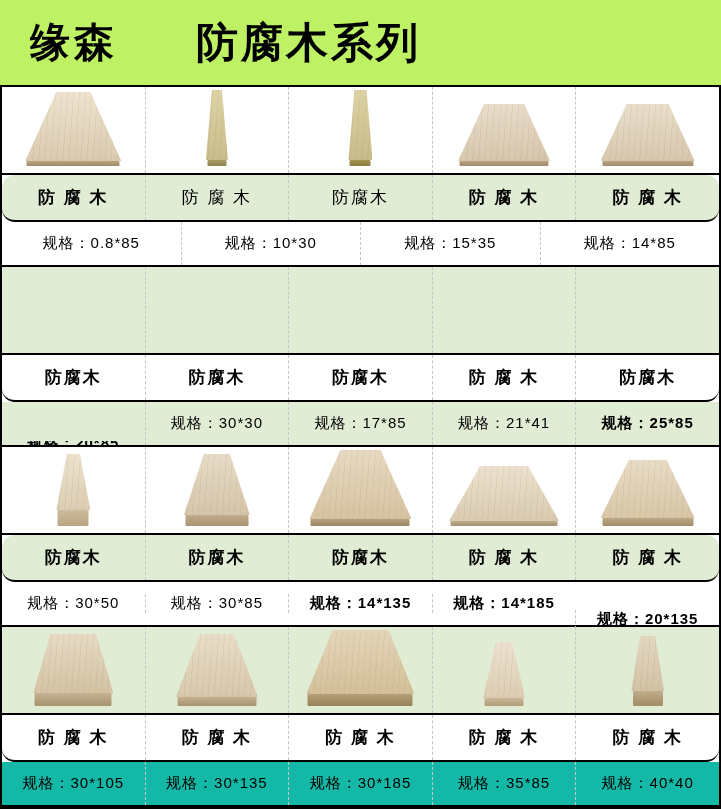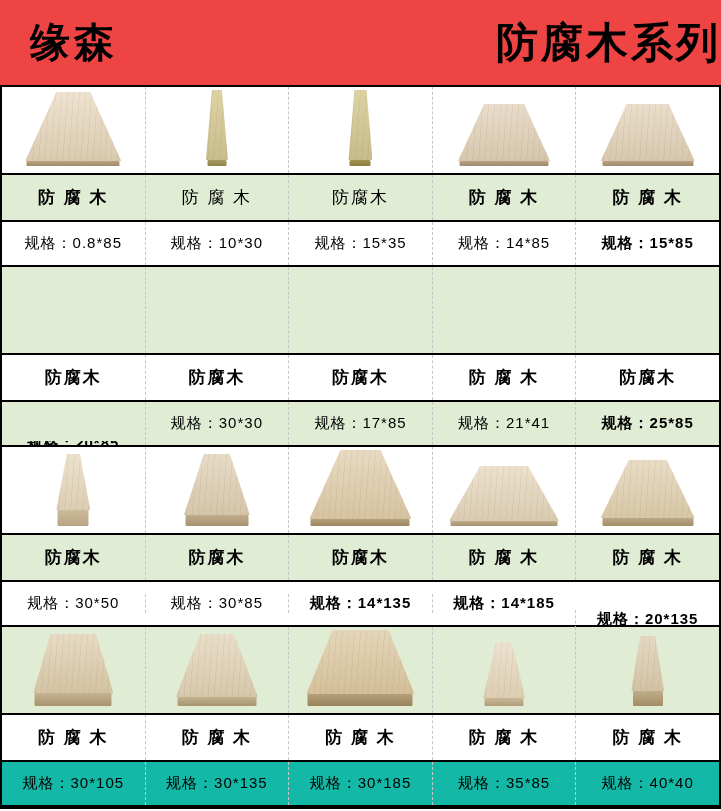--- a/index.html
+++ b/index.html
@@ -53,21 +53,21 @@
     box-sizing:border-box;
     border-left:1px dashed #c6c6c6;
     display:flex;
     align-items:center;
     justify-content:center;
     position:relative;
     overflow:hidden;
   }
   .row .cell:first-child{border-left:none;}
   .image-row{height:86px;}
-  .label-row{height:45px;}
+  .label-row{height:45px;border-radius:13px;}
   .spec-row{height:43px;}
   .label-cell{
     font-size:17px;
     color:#000;
     letter-spacing:2px;
     white-space:nowrap;
   }
   .spec-cell{
     font-size:15px;
     color:#000;
@@ -101,21 +101,21 @@
     height:var(--fh);
     background:linear-gradient(180deg, var(--c3), var(--c4));
     border-radius:1px;
   }
 </style>
 </head>
 <body>
 
 <div class="page">
 
-  <div class="header" style="background-color: #ef4444; justify-content: space-between;">
+  <div class="header" style="background-color: #bef264;">
     <div class="brand">缘森</div>
     <div class="title">防腐木系列</div>
   </div>
 
   <div class="catalog">
 
     <div class="row image-row" style="background-color: rgb(255, 255, 255);">
       <div class="cell">
           <div class="wood" style="--tw: 34px; --bw: 96px; --bh: 74px; --fh: 5px; --c1: #efe4d1; --c2: #d9c9ae; --c3: #b9a583; --c4: #a08a66;">
             <div class="wood-body"></div>
@@ -152,21 +152,20 @@
       <div class="cell label-cell" style="font-weight: 400;">防 腐 木</div>
       <div class="cell label-cell" style="font-weight: 400;">防腐木</div>
       <div class="cell label-cell" style="font-weight: 700;">防 腐 木</div>
       <div class="cell label-cell" style="font-weight: 700;">防 腐 木</div>
     </div>
     <div class="row spec-row" style="background-color: rgb(255, 255, 255);">
       <div class="cell spec-cell" style="font-weight: 400;">规格：0.8*85</div>
       <div class="cell spec-cell" style="font-weight: 400;">规格：10*30</div>
       <div class="cell spec-cell" style="font-weight: 400;">规格：15*35</div>
       <div class="cell spec-cell" style="font-weight: 400;">规格：14*85</div>
-      <div class="cell spec-cell" style="font-weight: 700;">规格：15*85</div>
     </div>
 
     <div class="row image-row" style="background-color: rgb(224, 236, 212);">
       <div class="cell"></div>
       <div class="cell"></div>
       <div class="cell"></div>
       <div class="cell"></div>
       <div class="cell"></div>
     </div>
     <div class="row label-row" style="background-color: rgb(255, 255, 255);">

